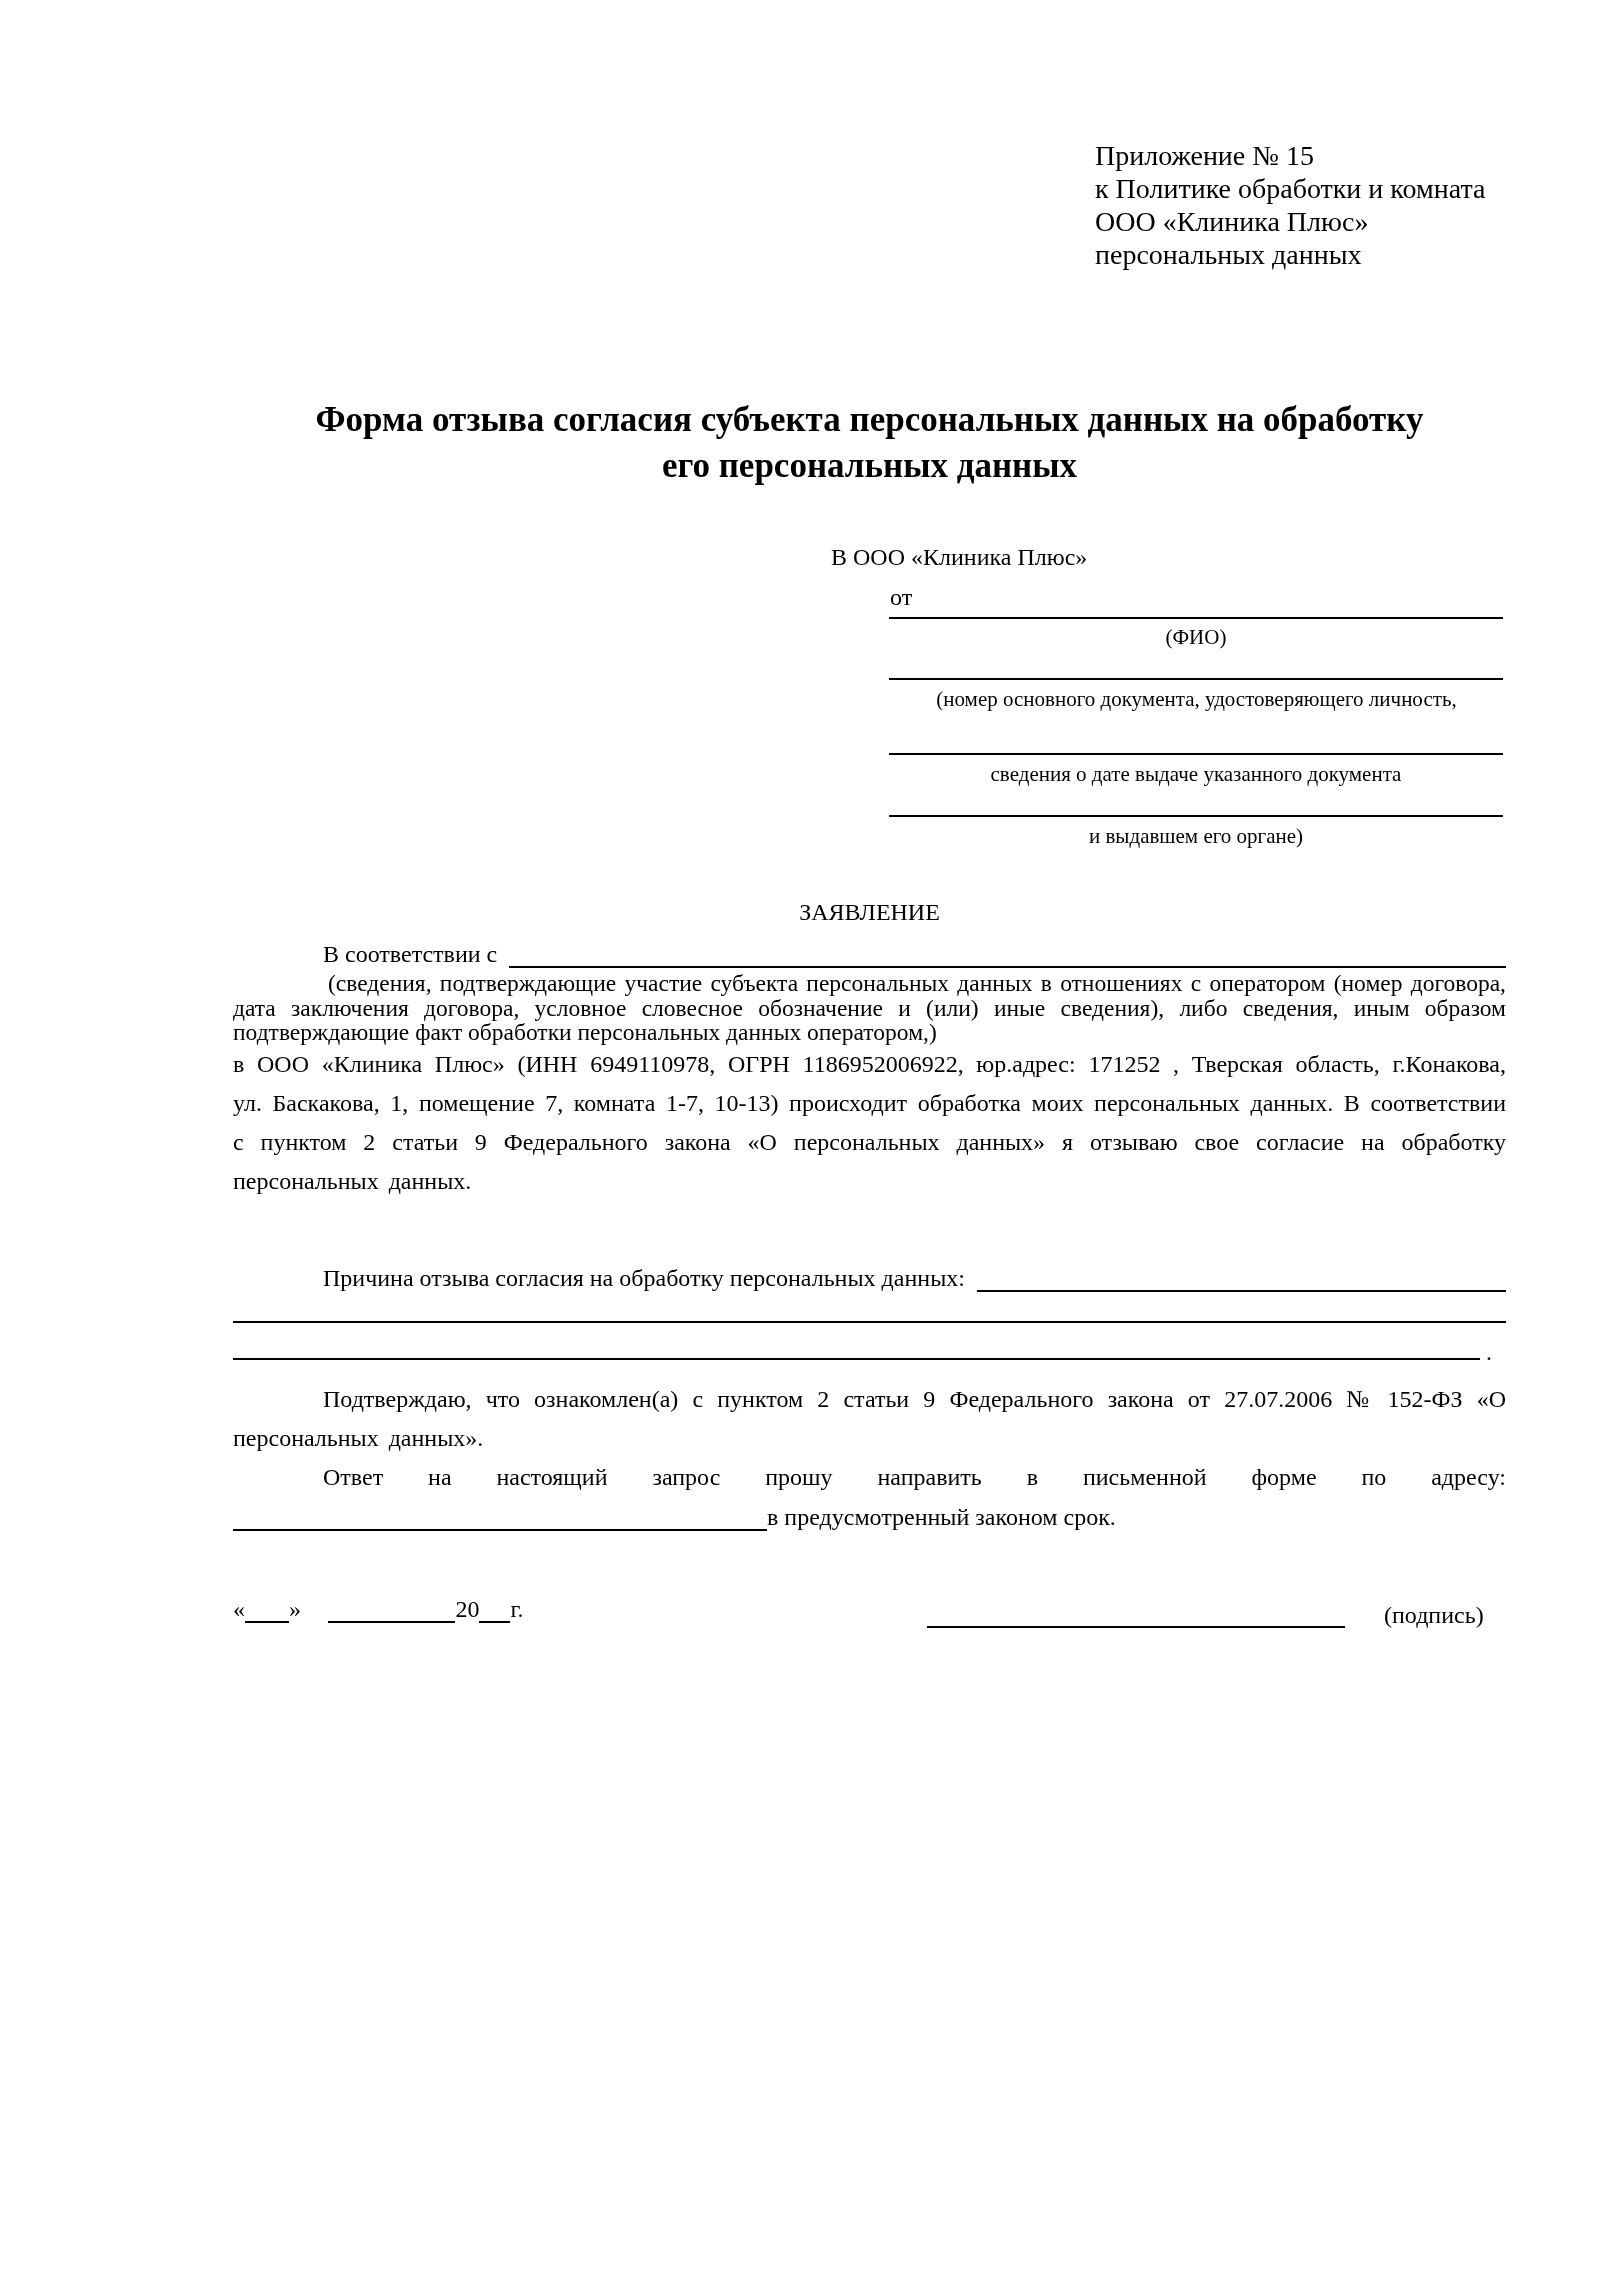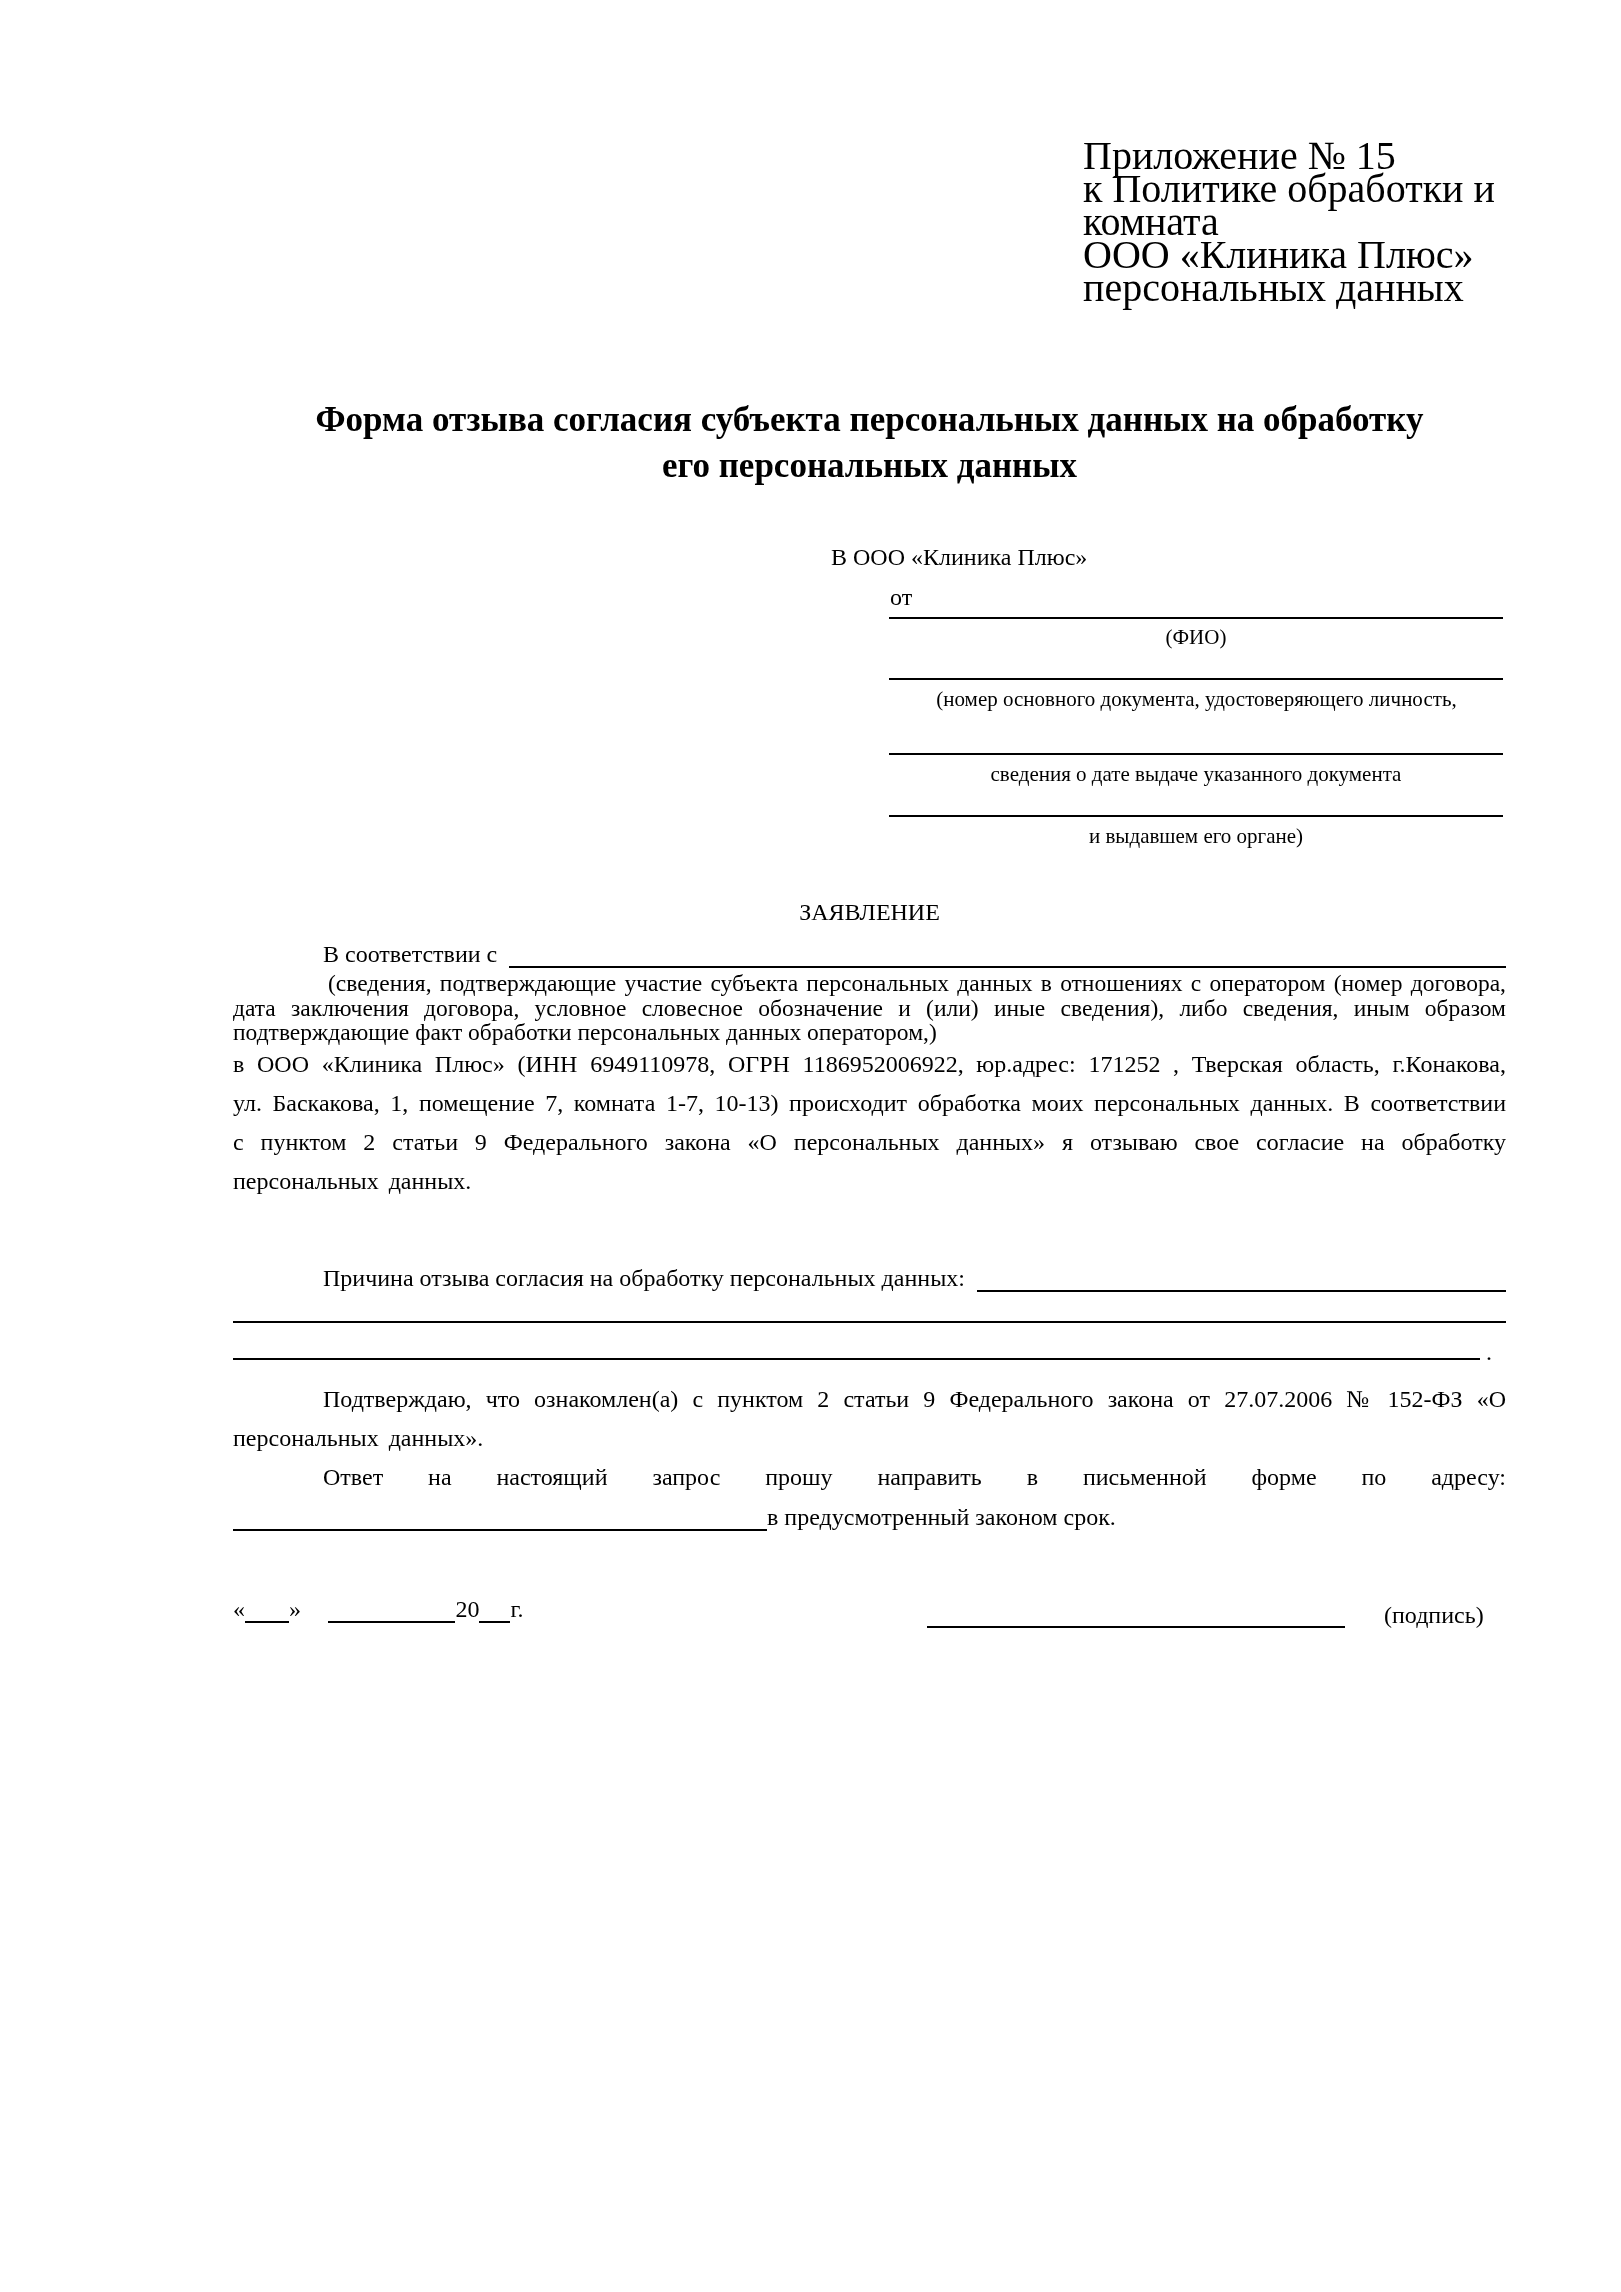--- a/index.html
+++ b/index.html
@@ -17,21 +17,21 @@
   .center{text-align:center;}
   .justify{text-align:justify;}
   .bold{font-weight:bold;}
   .rule{border-bottom:2.9px solid #000;height:0;}
   .fill-row{display:flex;}
   .fill-row .fill{flex:1;border-bottom:2.9px solid #000;margin-bottom:5.9px;}
   .fill-fixed{border-bottom:2.9px solid #000;margin-bottom:5.9px;}
   .date-row{display:flex;align-items:flex-end;}
   .date-row .u{border-bottom:2.9px solid #000;height:0;margin-bottom:5.9px;}
   .last-justify{text-align:justify;text-align-last:justify;}
-  .appendix{font-size:40px;line-height:33px;}
+  .appendix{font-size:28px;line-height:33px;margin-left:12px;}
   .caption-center{text-align:center;font-size:21px;line-height:25.5px;}
 </style>
 </head>
 <body>
 
 <div id="page">
 
   <div class="abs appendix" style="left:1083px;top:139px;width:470px;">
     <div>Приложение № 15</div>
     <div>к Политике обработки и комната</div>

